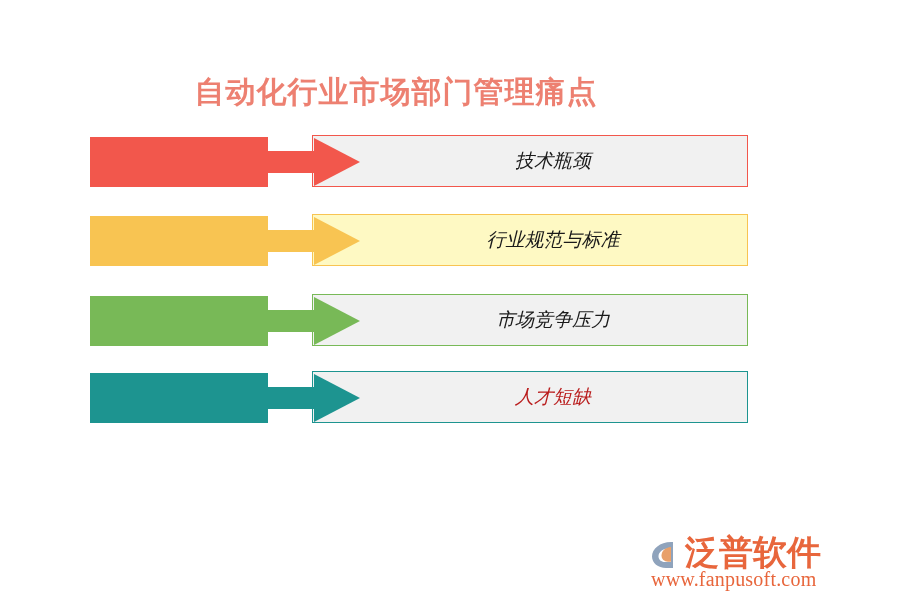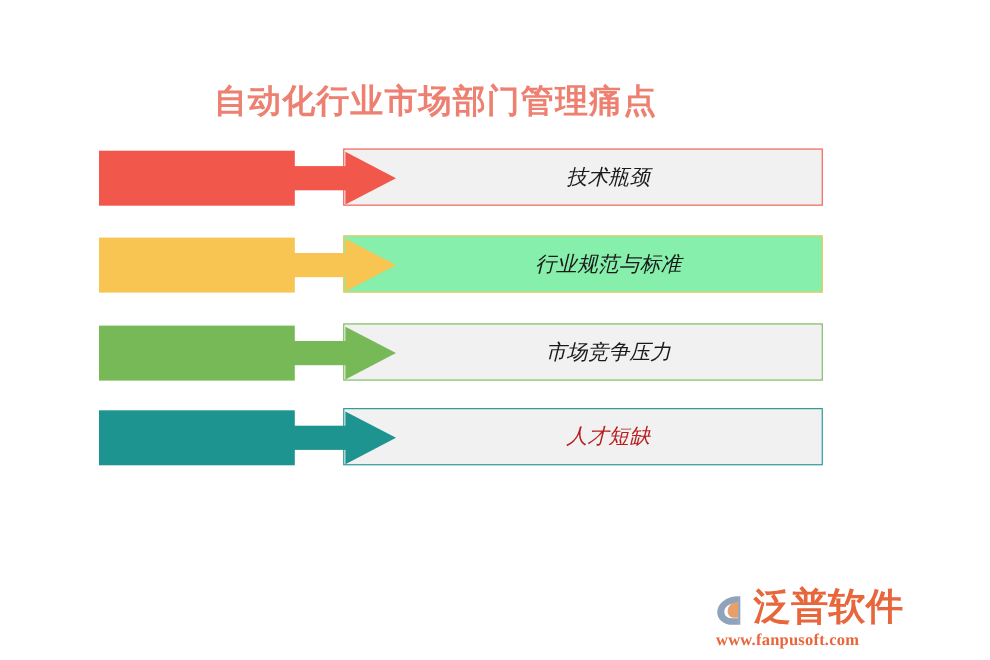--- a/index.html
+++ b/index.html
@@ -116,22 +116,22 @@
     color:#E8663C;
     font-family:Liberation Mono, monospace;
     letter-spacing:0px;
     line-height:1;
     white-space:nowrap;
   }
   .logo-url{
     position:absolute;
     left:1px;
     bottom:1px;
-    font-size:15px;
-    font-weight:bold;
+    font-size:20px;
+    font-weight:normal;
     color:#E8663C;
     font-family:"Liberation Serif","DejaVu Serif",serif;
     letter-spacing:0.2px;
     white-space:nowrap;
   }
 </style>
 </head>
 <body style="background: rgb(255, 255, 255);">
 
 <div class="canvas">
@@ -145,21 +145,21 @@
         <div class="panel-label" style="color: rgb(26, 26, 26);">技术瓶颈</div>
       </div>
       <div class="arrow">
         <div class="arrow-block" style="background: rgb(242, 87, 76);"></div>
         <div class="arrow-bar" style="background: rgb(242, 87, 76);"></div>
         <div class="arrow-head" style="border-left: 46px solid rgb(242, 87, 76);"></div>
       </div>
     </div>
 
     <div class="row" style="top:214px;">
-      <div class="panel" style="border-color: rgb(248, 196, 82); background: #86efac;">
+      <div class="panel" style="border-color: rgb(248, 196, 82); background: #fef9c3;">
         <div class="panel-label" style="color: rgb(26, 26, 26);">行业规范与标准</div>
       </div>
       <div class="arrow">
         <div class="arrow-block" style="background: rgb(248, 196, 82);"></div>
         <div class="arrow-bar" style="background: rgb(248, 196, 82);"></div>
         <div class="arrow-head" style="border-left: 46px solid rgb(248, 196, 82);"></div>
       </div>
     </div>
 
     <div class="row" style="top:294px;">

